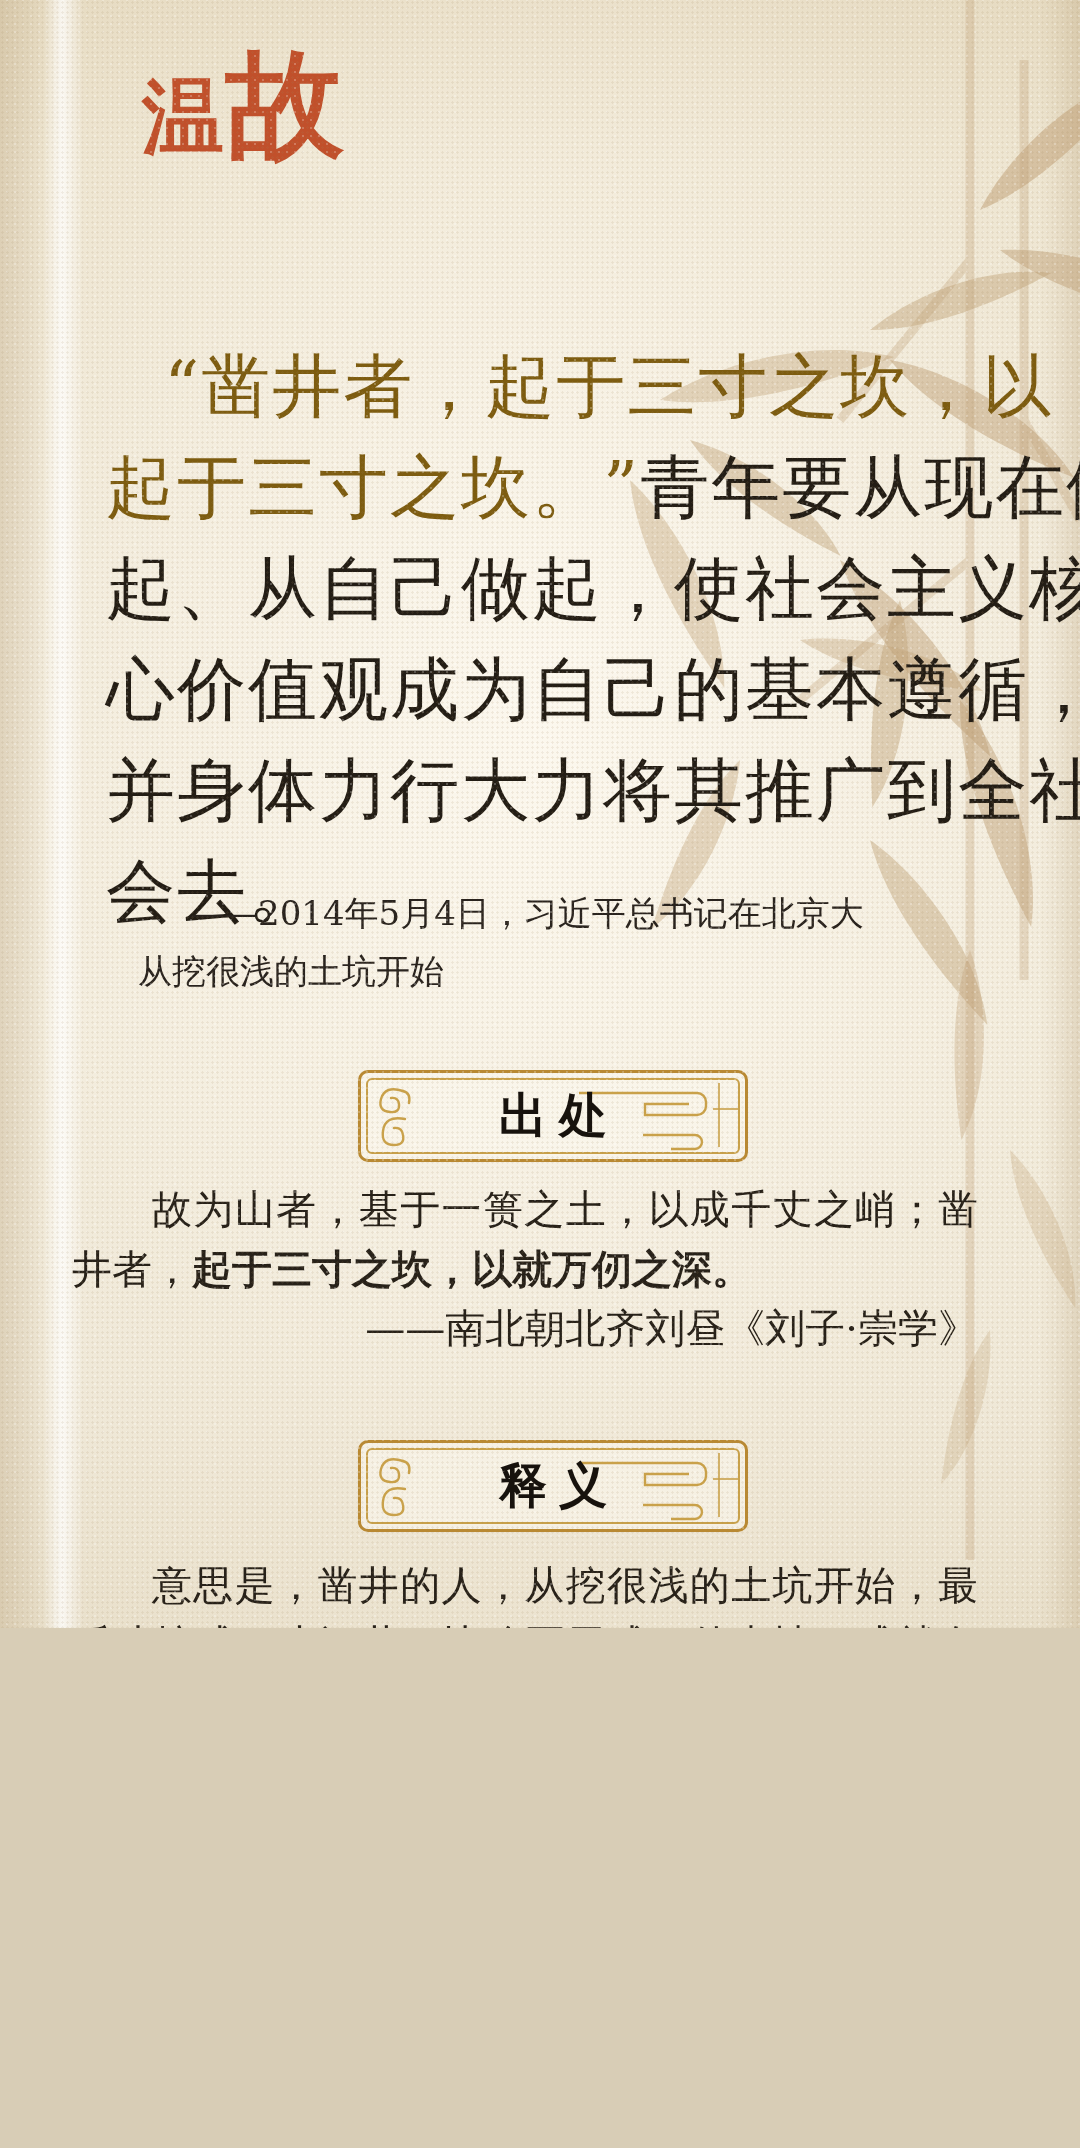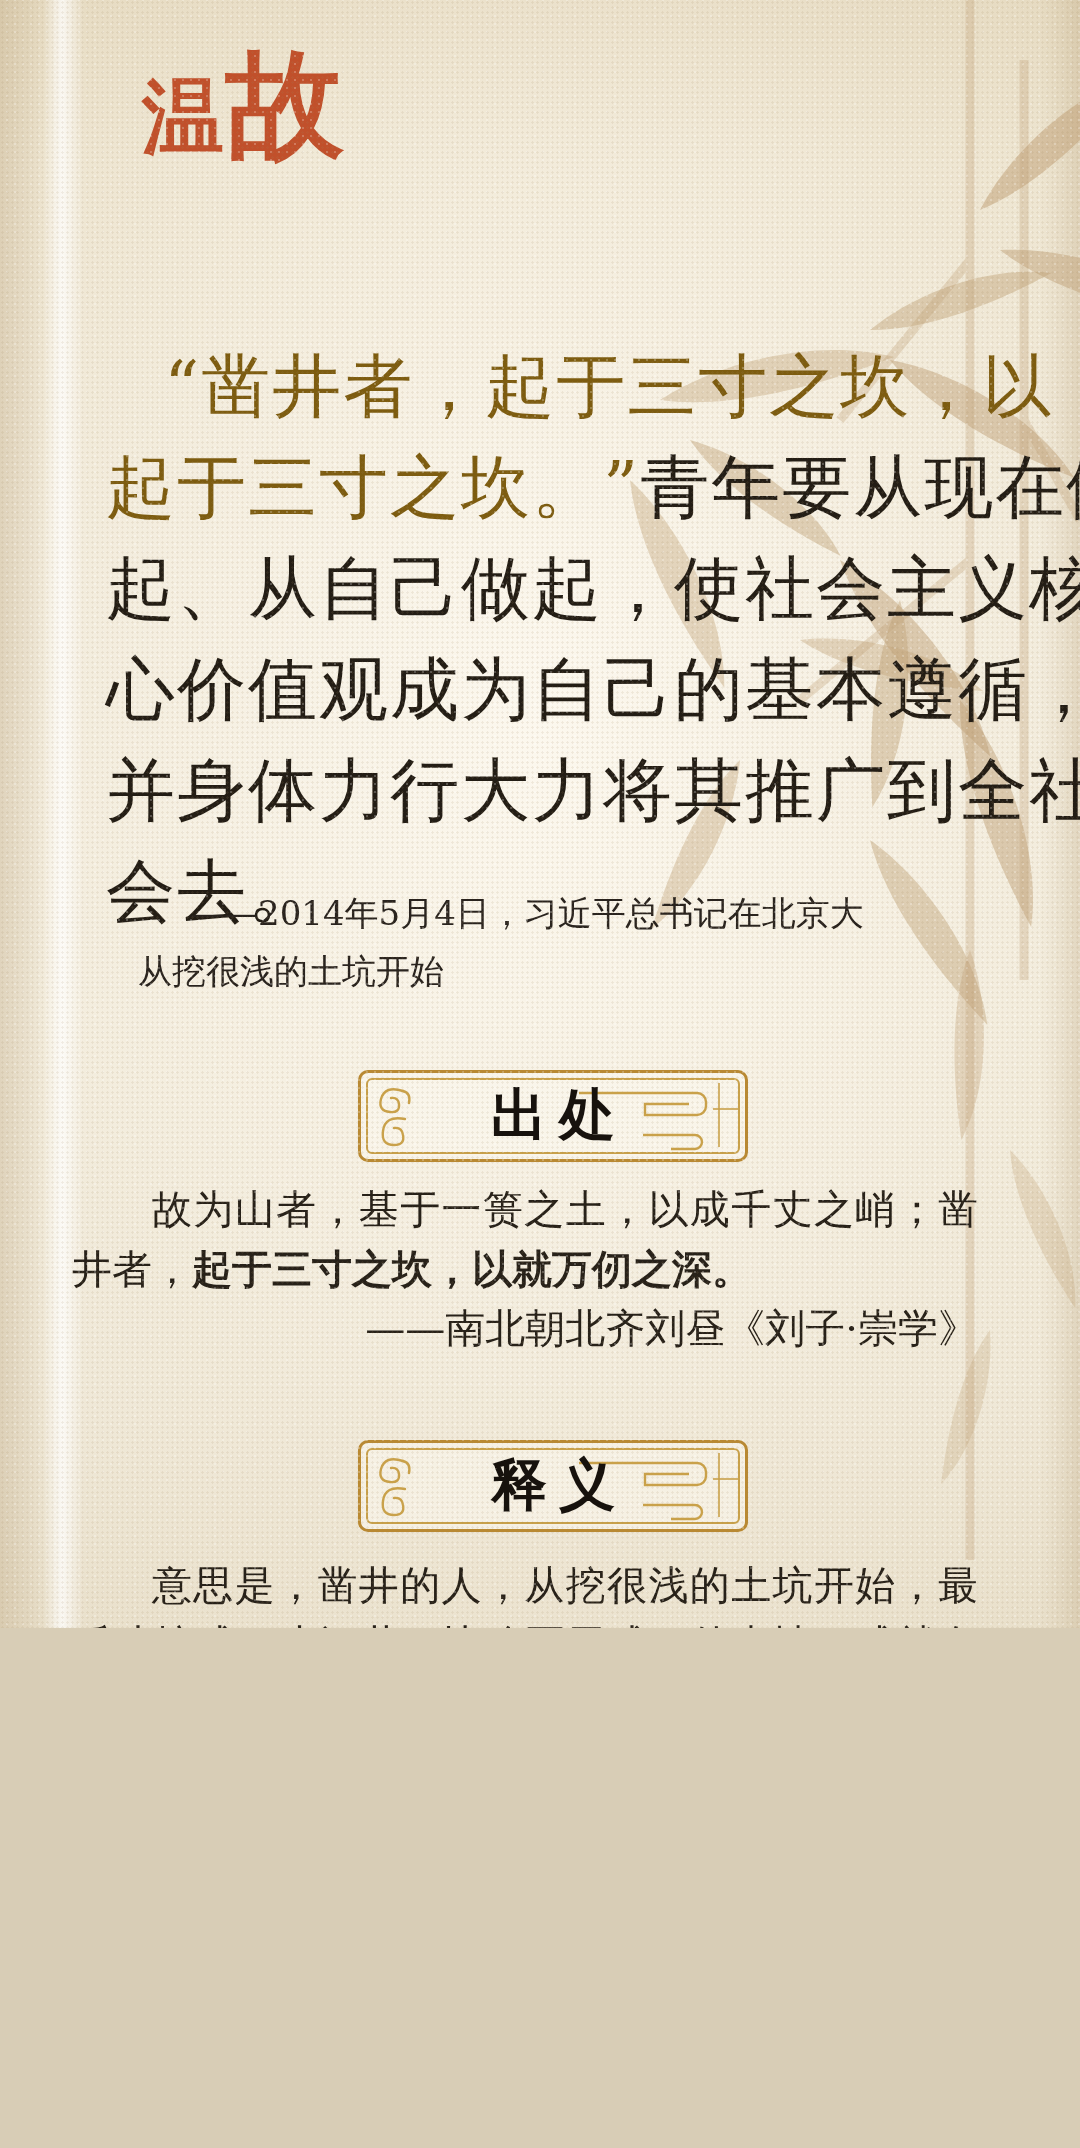--- a/index.html
+++ b/index.html
@@ -44,21 +44,21 @@
   .quote-attr{position:absolute;left:138px;top:884px;width:850px;
     font-size:34px;line-height:58px;color:#29231e;}
   .quote-attr .l1{padding-left:52px;white-space:nowrap;}
   .quote-attr .l2{white-space:nowrap;}
 
   
   .section-header{position:absolute;left:358px;width:384px;height:86px;
     border:3px solid #b98932;border-radius:10px;background:rgba(251,247,238,.55);
     display:flex;align-items:center;justify-content:center;}
   .section-header::before{content:"";position:absolute;inset:5px;border:2px solid #c9a14a;border-radius:6px;}
-  .section-title{font-size:56px;font-weight:bold;letter-spacing:12px;color:#17120d;
+  .section-title{font-size:48px;font-weight:bold;letter-spacing:12px;color:#17120d;
     font-family:"DejaVu Sans",sans-serif;z-index:2;padding-left:12px;}
   .ornament-left{position:absolute;left:8px;top:8px;z-index:1;}
   .ornament-right{position:absolute;right:6px;top:6px;z-index:1;}
 
   
   .section-body{position:absolute;left:72px;width:906px;font-size:40px;line-height:59px;
     color:#272119;text-align:justify;}
   .section-body p{margin:0;text-indent:2em;}
   .bold{font-weight:bold;}
   .source-attr{text-align:right;margin-top:4px;text-indent:0;}

